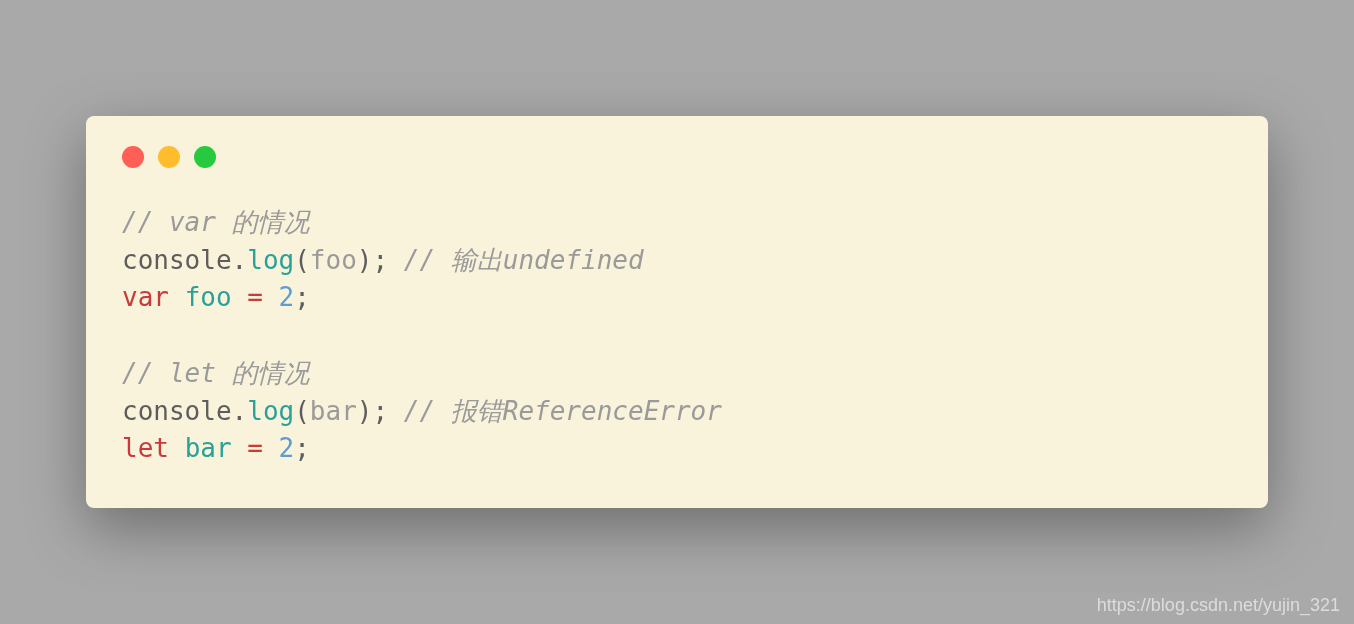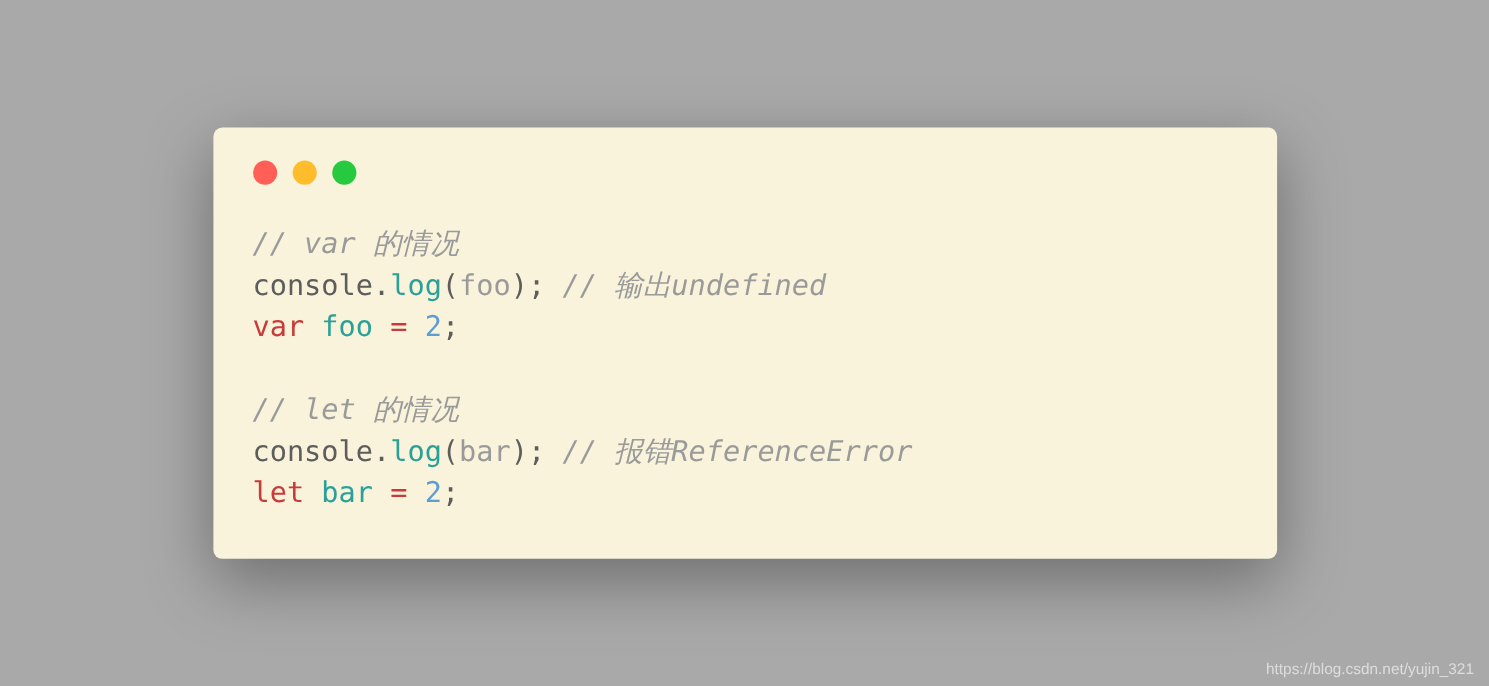--- a/index.html
+++ b/index.html
@@ -11,21 +11,21 @@
       width: 1354px;
       height: 624px;
       background: #a9a9a9;
       display: flex;
       align-items: center;
       justify-content: center;
       position: relative;
       font-family: 'Menlo', 'Monaco', 'Consolas', monospace;
     }
     .code-window {
-      width: 967px;
+      width: 1182px;
       background: #f9f3db;
       border-radius: 8px;
       box-shadow: 0 20px 60px rgba(0,0,0,0.35);
       padding: 30px 36px 40px 36px;
     }
     .traffic-lights {
       display: flex;
       gap: 14px;
       margin-bottom: 36px;
     }
@@ -50,21 +50,21 @@
     .tk-param { color: #9a9a9a; }
     .tk-keyword { color: #c93a3a; }
     .tk-var { color: #2aa198; }
     .tk-operator { color: #c93a3a; }
     .tk-number { color: #5d9dd0; }
     .watermark {
       position: absolute;
       bottom: 8px;
       right: 14px;
       color: rgba(255,255,255,0.6);
-      font-size: 14px;
+      font-size: 18px;
       font-family: Arial, sans-serif;
     }
   </style>
 </head>
 <body>
 
 <div class="code-window">
   <div class="traffic-lights">
     <div class="dot red"></div>
     <div class="dot yellow"></div>

